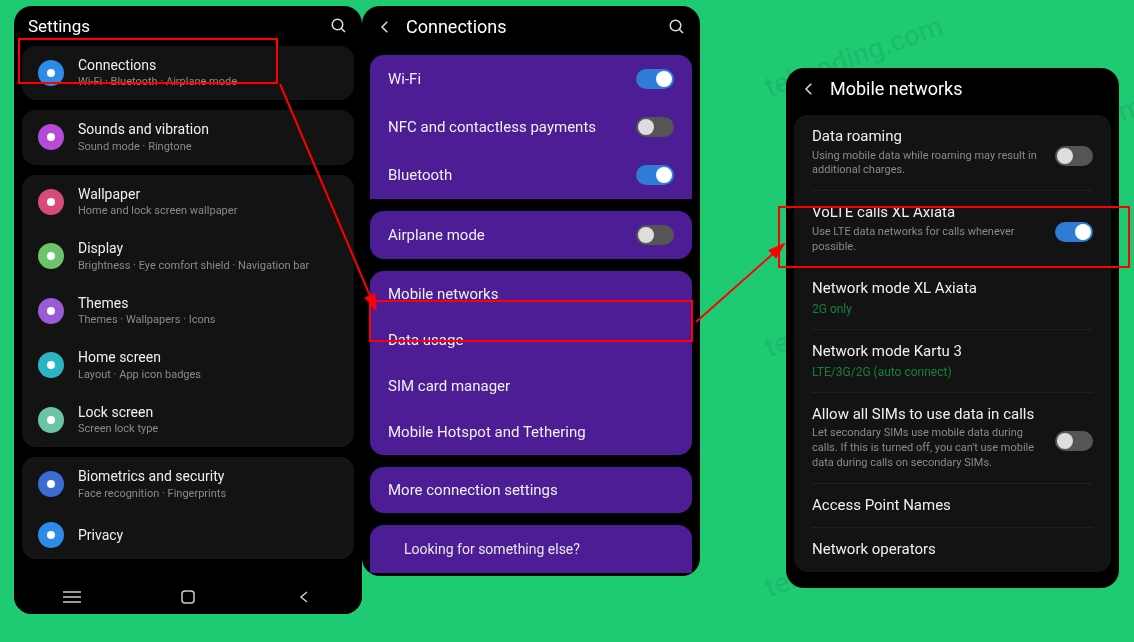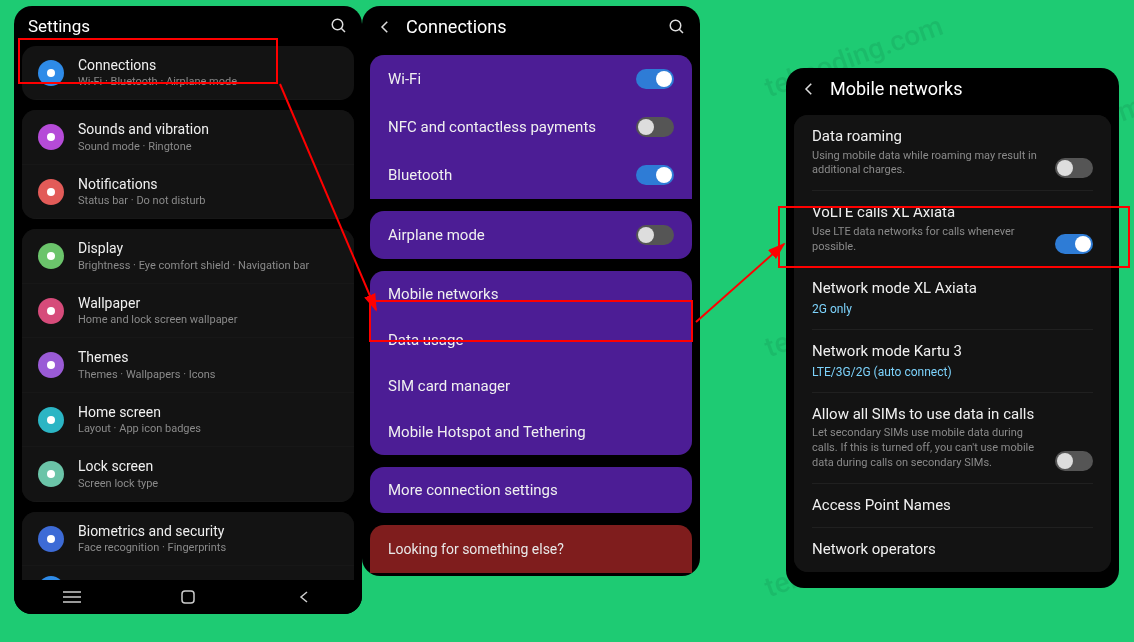--- a/index.html
+++ b/index.html
@@ -96,27 +96,27 @@
       cursor: pointer;
     }
     .conn-text { flex: 1; }
     .conn-title { font-size: 15px; color: #f0f0f0; }
     .conn-sub { font-size: 12px; color: #3d8fd6; margin-top: 2px; }
 
     .mobile-item {
       padding: 12px 18px;
       background: #131313;
       display: flex;
-      align-items: flex-end;
+      align-items: center;
       cursor: pointer;
     }
     .mobile-text { flex: 1; padding-right: 8px; }
     .mobile-title { font-size: 15px; color: #f0f0f0; line-height: 1.3; }
     .mobile-sub { font-size: 11px; color: #8a8a8a; line-height: 1.35; margin-top: 2px; }
-    .mobile-sub.blue { color: #7dd3fc; font-size: 12px; }
+    .mobile-sub.blue { color: #15803d; font-size: 12px; }
 
     .divider { height: 1px; background: rgba(255,255,255,0.06); margin: 0 18px; }
 
     .redbox {
       position: absolute;
       border: 2px solid #ff0000;
       pointer-events: none;
     }
 
     .arrow {
@@ -131,22 +131,22 @@
       right: 0;
       height: 34px;
       background: #000;
       display: flex;
       justify-content: space-around;
       align-items: center;
     }
     .nav-btn { width: 40px; height: 20px; display: flex; align-items: center; justify-content: center; cursor:pointer; }
 
     .looking-else {
-      background: #7f1d1d;
-      padding: 16px 18px;
+      background: #4c1d95;
+      padding: 16px 34px;
       font-size: 14px;
       color: #e8e8e8;
     }
 
     .section-card {
       background: #131313;
       border-radius: 14px;
       margin: 0 8px;
       overflow: hidden;
     }
@@ -193,53 +193,42 @@
           <div class="item-icon" style="background: rgb(181, 75, 216);">
             <svg width="14" height="14" viewBox="0 0 14 14">
               <circle cx="7" cy="7" r="4" fill="#fff"></circle>
             </svg>
           </div>
           <div class="item-text">
             <div class="item-title">Sounds and vibration</div>
             <div class="item-sub">Sound mode · Ringtone</div>
           </div>
         </div>
-        <div class="list-item">
-          <div class="item-icon" style="background: rgb(226, 91, 88);">
-            <svg width="14" height="14" viewBox="0 0 14 14">
-              <circle cx="7" cy="7" r="4" fill="#fff"></circle>
-            </svg>
-          </div>
-          <div class="item-text">
-            <div class="item-title">Notifications</div>
-            <div class="item-sub">Status bar · Do not disturb</div>
-          </div>
-        </div>
       </div>
       <div class="section-card">
+        <div class="list-item">
+          <div class="item-icon" style="background: rgb(214, 75, 122);">
+            <svg width="14" height="14" viewBox="0 0 14 14">
+              <circle cx="7" cy="7" r="4" fill="#fff"></circle>
+            </svg>
+          </div>
+          <div class="item-text">
+            <div class="item-title">Wallpaper</div>
+            <div class="item-sub">Home and lock screen wallpaper</div>
+          </div>
+        </div>
         <div class="list-item">
           <div class="item-icon" style="background: rgb(107, 196, 107);">
             <svg width="14" height="14" viewBox="0 0 14 14">
               <circle cx="7" cy="7" r="4" fill="#fff"></circle>
             </svg>
           </div>
           <div class="item-text">
             <div class="item-title">Display</div>
             <div class="item-sub">Brightness · Eye comfort shield · Navigation bar</div>
-          </div>
-        </div>
-        <div class="list-item">
-          <div class="item-icon" style="background: rgb(214, 75, 122);">
-            <svg width="14" height="14" viewBox="0 0 14 14">
-              <circle cx="7" cy="7" r="4" fill="#fff"></circle>
-            </svg>
-          </div>
-          <div class="item-text">
-            <div class="item-title">Wallpaper</div>
-            <div class="item-sub">Home and lock screen wallpaper</div>
           </div>
         </div>
         <div class="list-item">
           <div class="item-icon" style="background: rgb(154, 91, 214);">
             <svg width="14" height="14" viewBox="0 0 14 14">
               <circle cx="7" cy="7" r="4" fill="#fff"></circle>
             </svg>
           </div>
           <div class="item-text">
             <div class="item-title">Themes</div>

